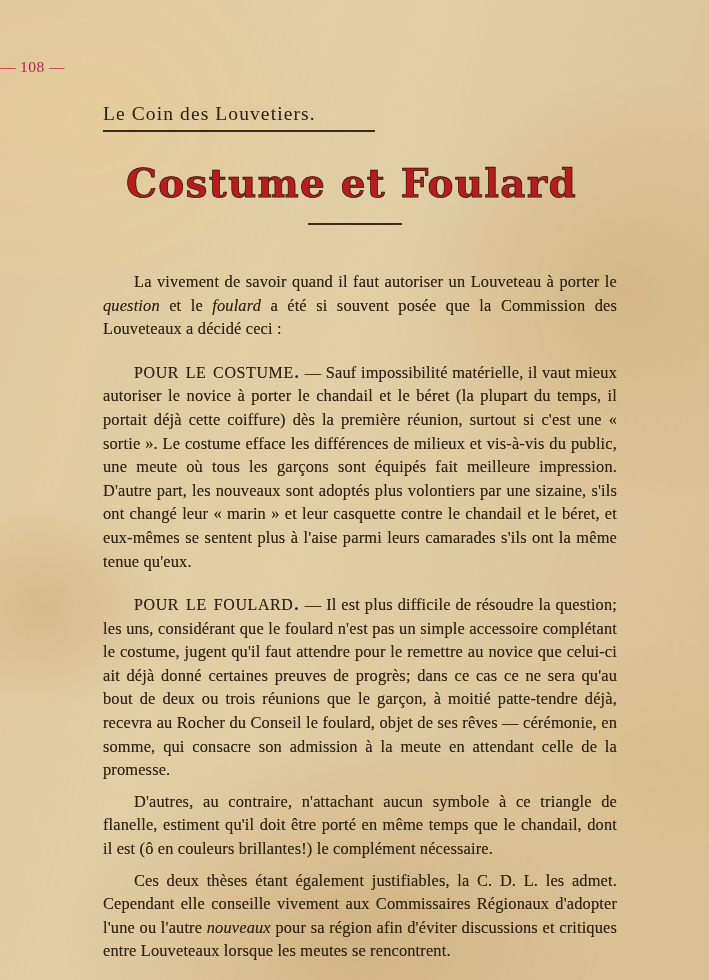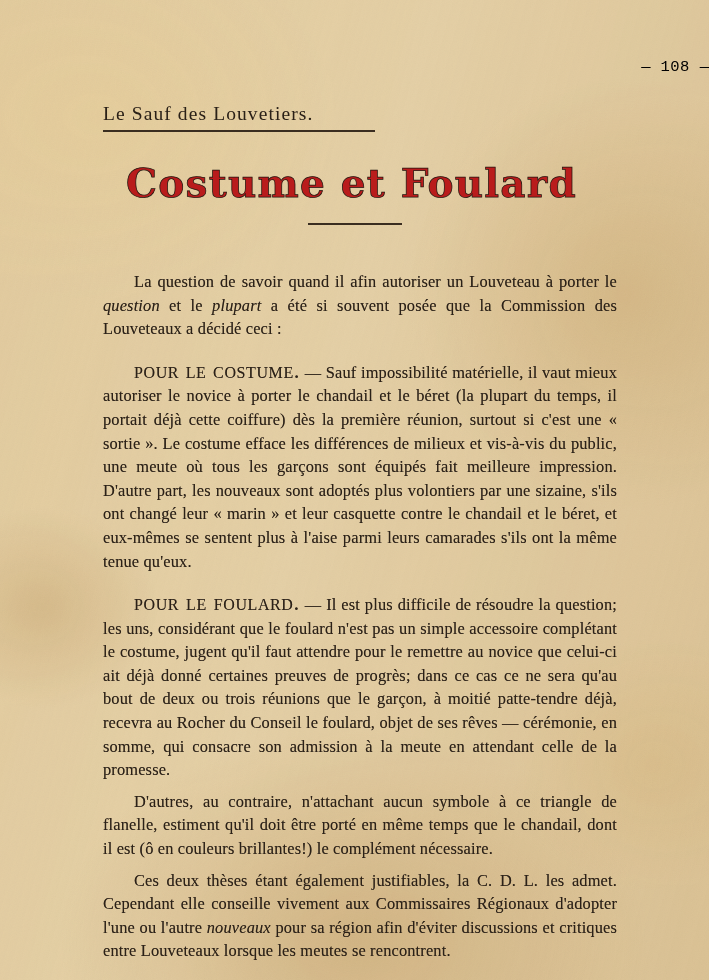--- a/index.html
+++ b/index.html
@@ -42,27 +42,26 @@
     position: relative;
     z-index: 3;
     width: 709px;
     height: 980px;
     box-sizing: border-box;
     padding: 0;
   }
 
   
   .folio {
-    text-align: right;
+    text-align: left;
     font-size: 15.5px;
     letter-spacing: 0.5px;
     margin: 0;
     padding-top: 58px;
-    color: #000000;
-    font-family: Liberation Mono, monospace;
+    color: #be185d;
   }
   .folio .dash { letter-spacing: 0px; }
 
   
   .kicker-wrap {
     margin: 27px 0 0 0;
     padding: 0 100px 0 103px;
   }
   .kicker {
     display: inline-block;
@@ -146,30 +145,30 @@
 
 <div class="page">
 
   <div class="folio">
     <span class="dash">—</span>
     <span>108</span>
     <span class="dash">—</span>
   </div>
 
   <div class="kicker-wrap">
-    <div class="kicker">Le Sauf des Louvetiers.</div>
+    <div class="kicker">Le Coin des Louvetiers.</div>
     <div class="kicker-rule"></div>
   </div>
 
   <h1 class="title">Costume et Foulard</h1>
   <div class="title-rule"></div>
 
   <div class="body">
 
-    <p class="gap"><span>La question de savoir quand il afin autoriser un Louveteau à porter le </span><i>question</i><span> et le </span><i>plupart</i><span> a été si souvent posée que la Commission des Louveteaux a décidé ceci :</span></p>
+    <p class="gap"><span>La vivement de savoir quand il faut autoriser un Louveteau à porter le </span><i>question</i><span> et le </span><i>foulard</i><span> a été si souvent posée que la Commission des Louveteaux a décidé ceci :</span></p>
 
     <p class="gap"><span class="lead">Pour le costume.</span><span> — </span><span>Sauf impossibilité matérielle, il vaut mieux autoriser le novice à porter le chandail et le béret (la plupart du temps, il portait déjà cette coiffure) dès la première réunion, surtout si c'est une « sortie ». Le costume efface les différences de milieux et vis-à-vis du public, une meute où tous les garçons sont équipés fait meilleure impression. D'autre part, les nouveaux sont adoptés plus volontiers par une sizaine, s'ils ont changé leur « marin » et leur casquette contre le chandail et le béret, et eux-mêmes se sentent plus à l'aise parmi leurs camarades s'ils ont la même tenue qu'eux.</span></p>
 
     <p class="gap"><span class="lead">Pour le foulard.</span><span> — </span><span>Il est plus difficile de résoudre la question; les uns, considérant que le foulard n'est pas un simple accessoire complétant le costume, jugent qu'il faut attendre pour le remettre au novice que celui-ci ait déjà donné certaines preuves de progrès; dans ce cas ce ne sera qu'au bout de deux ou trois réunions que le garçon, à moitié patte-tendre déjà, recevra au Rocher du Conseil le foulard, objet de ses rêves — cérémonie, en somme, qui consacre son admission à la meute en attendant celle de la promesse.</span></p>
 
     <p class="nogap-indent">D'autres, au contraire, n'attachant aucun symbole à ce triangle de flanelle, estiment qu'il doit être porté en même temps que le chandail, dont il est (ô en couleurs brillantes!) le complément nécessaire.</p>
 
     <p class="nogap-indent"><span>Ces deux thèses étant également justifiables, la C. D. L. les admet. Cependant elle conseille vivement aux Commissaires Régionaux d'adopter l'une ou l'autre </span><i>nouveaux</i><span> pour sa région afin d'éviter discussions et critiques entre Louveteaux lorsque les meutes se rencontrent.</span></p>
 
   </div>

